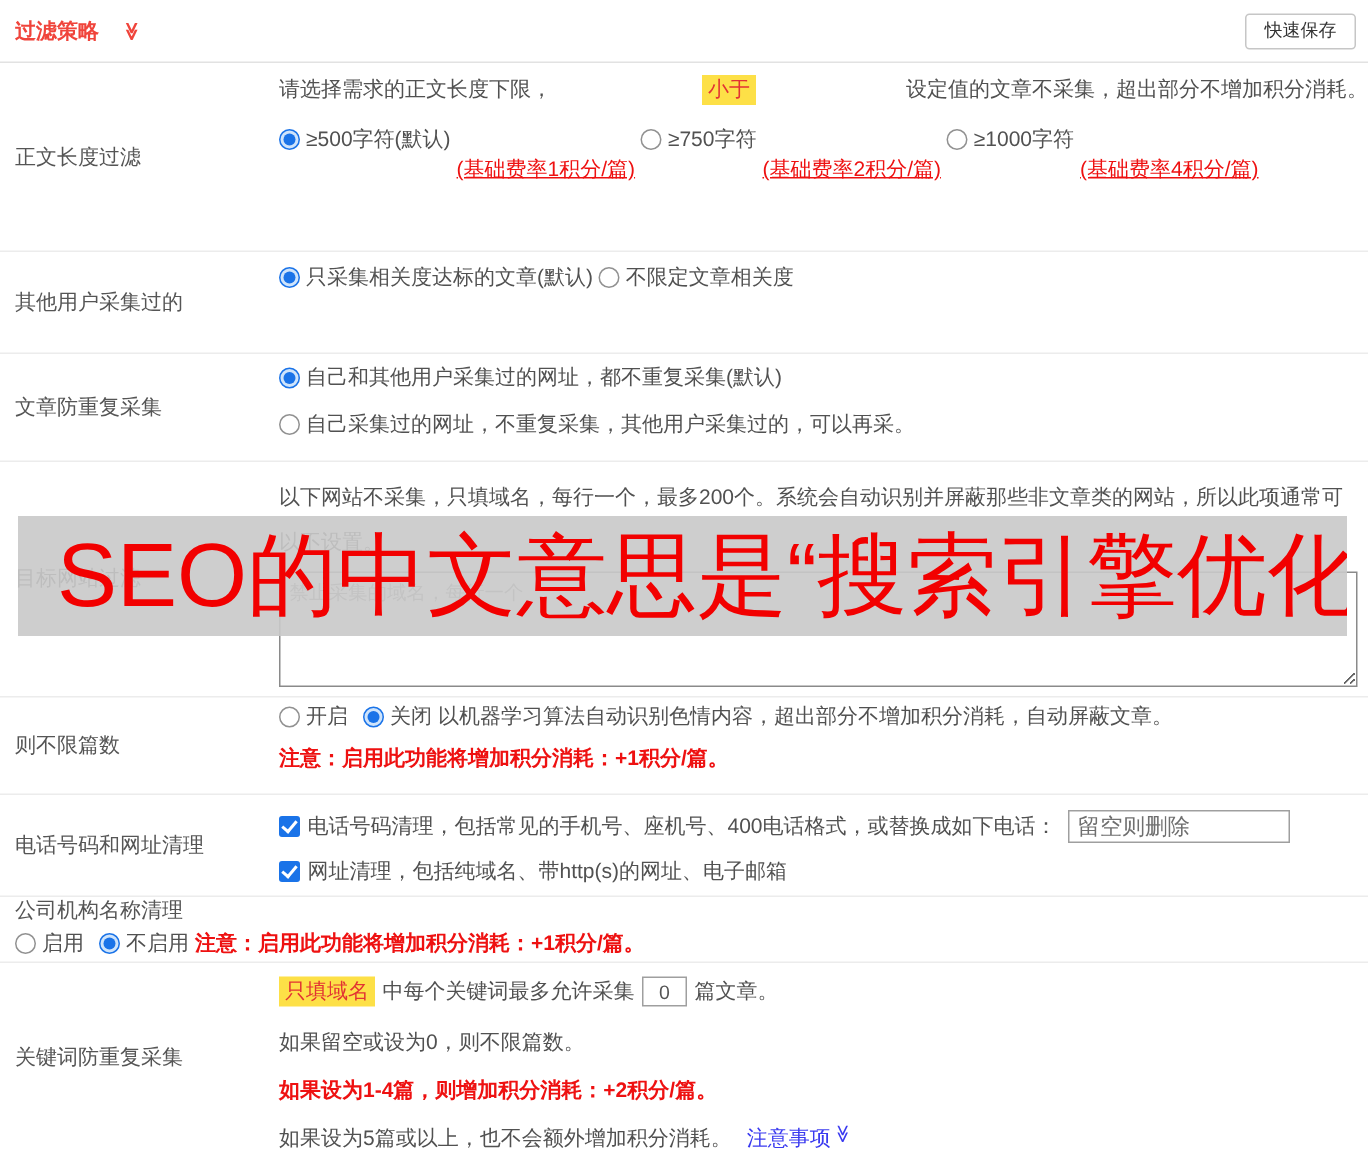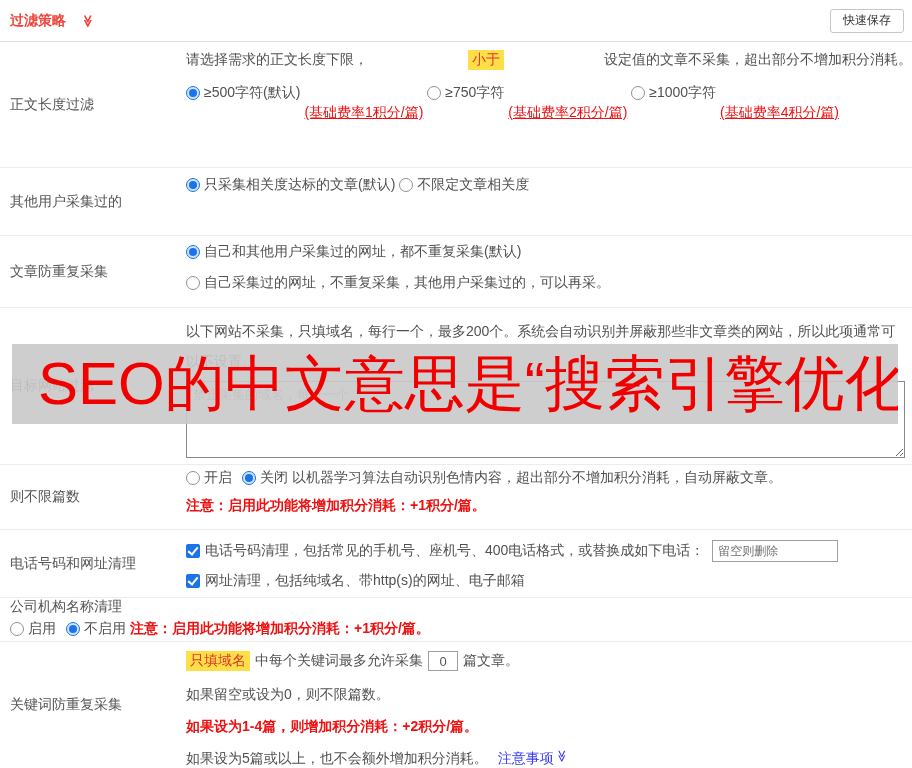--- a/index.html
+++ b/index.html
@@ -69,22 +69,22 @@
   .note-space { margin-left:4px; }
   .desc-p { margin:0; line-height:30px; padding-right:10px; }
   
   .domains-textarea {
     width:719px; height:77px; margin-top:5px; border:1px solid #8a8a8a;
     font-family:"Liberation Sans", sans-serif; font-size:13px; color:#555;
     padding:4px 6px; resize:both;
   }
   .domains-textarea::placeholder { color:#8d8d8d; }
   .phone-input {
-    width:126px; height:22px; border:1px solid #9f9f9f; margin-left:8px;
-    font-size:12px; padding:0 5px; color:#555; font-family:"Liberation Sans", sans-serif;
+    width:148px; height:22px; border:1px solid #9f9f9f; margin-left:8px;
+    font-size:15px; padding:0 5px; color:#555; font-family:"Liberation Sans", sans-serif;
   }
   .phone-input::placeholder { color:#6f6f6f; }
   .num-input {
     width:30px; height:20px; border:1px solid #9f9f9f; text-align:center;
     font-size:13px; color:#555; margin:0 5px; font-family:"Liberation Sans", sans-serif;
   }
   
   .ad-overlay {
     position:absolute; left:12px; top:344px; width:886px; height:80px;
     background:rgba(201,201,201,0.90); z-index:20; overflow:hidden;

